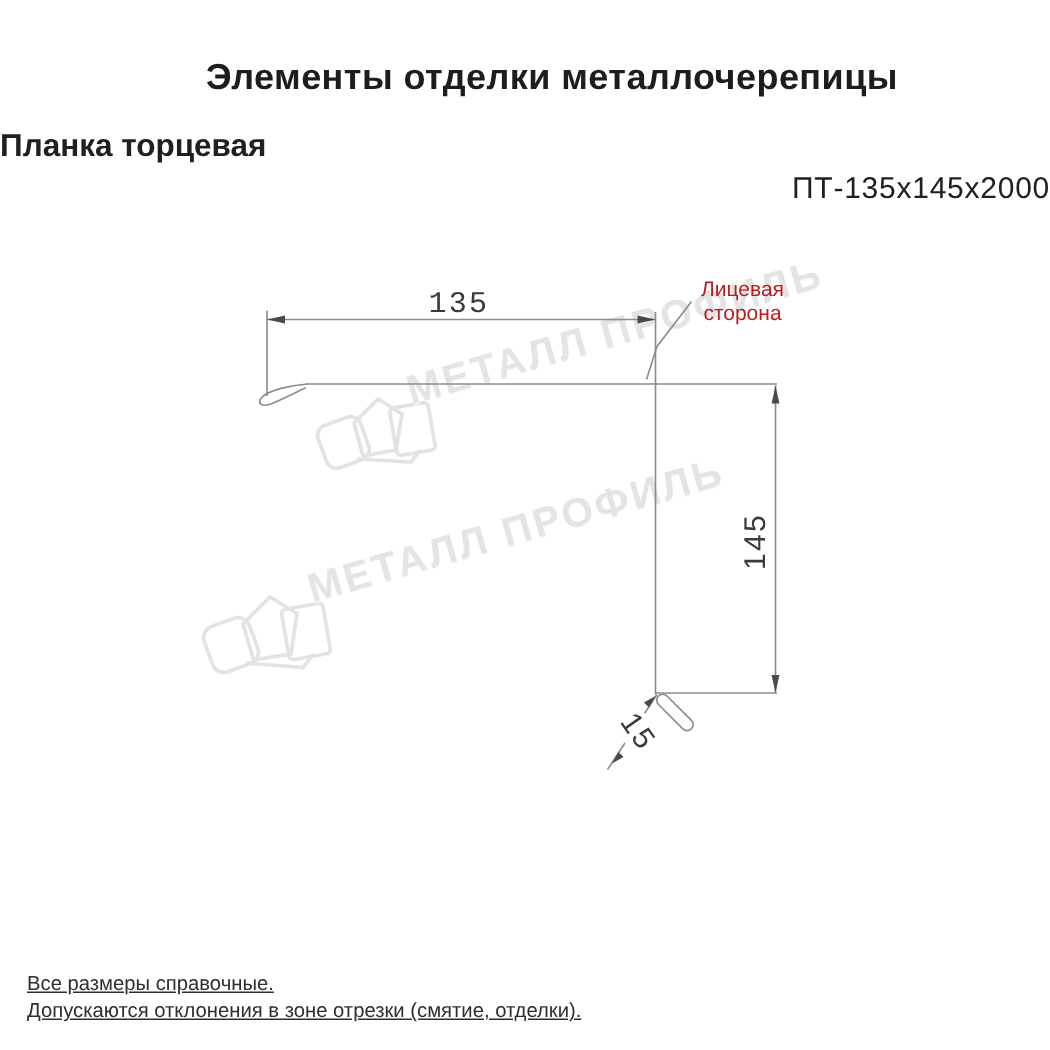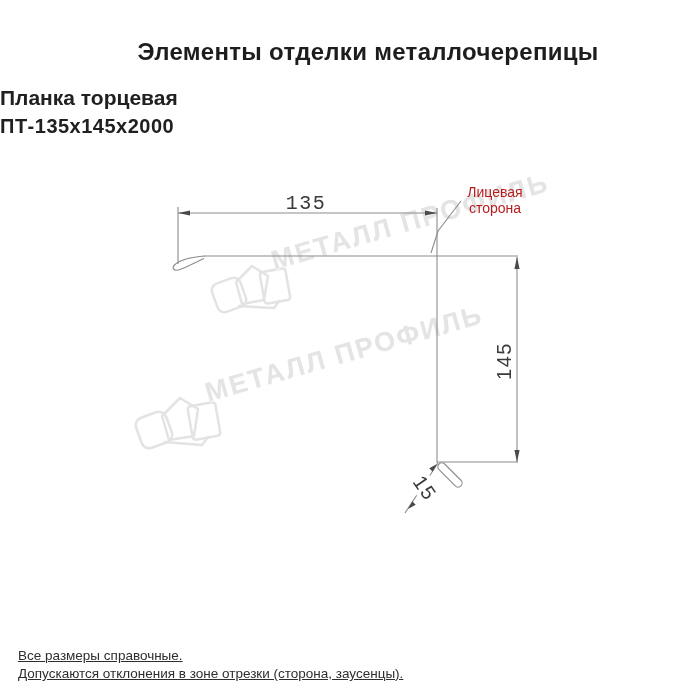--- a/index.html
+++ b/index.html
@@ -10,22 +10,22 @@
   .abs{position:absolute;}
   .page-title{
     left:0;right:0;top:22px;text-align:center;
     font-size:24px;font-weight:bold;color:#1d1d1d;letter-spacing:.3px;padding-left:36px;
   }
   .product-name{
     left:0;right:0;top:86px;text-align:left;
     font-size:21px;font-weight:bold;color:#202020;
   }
   .product-code{
-    left:0;right:0;top:115px;text-align:left;
-    font-size:20px;font-weight:bold;color:#202020;letter-spacing:.5px;
+    left:0;right:0;top:115px;text-align:right;
+    font-size:20px;font-weight:normal;color:#202020;letter-spacing:.5px;
   }
   .dim-text{
     font-size:20px;color:#3a3a3a;letter-spacing:1.5px;white-space:nowrap;
   }
   .dim-135{left:281px;top:192px;width:50px;text-align:center;font-family:Liberation Mono, monospace;}
   .dim-145{
     left:478px;top:350px;width:52px;height:22px;text-align:center;
     transform:rotate(-90deg);transform-origin:center;
   }
   .dim-15{
@@ -111,13 +111,13 @@
 <div class="abs dim-text dim-135">135</div>
 <div class="abs dim-text dim-145">145</div>
 <div class="abs dim-text dim-15">15</div>
 
 <div class="abs face-label">
   <div>Лицевая</div>
   <div>сторона</div>
 </div>
 
 <div class="abs footer-line footer-1">Все размеры справочные.</div>
-<div class="abs footer-line footer-2">Допускаются отклонения в зоне отрезки (сторона, заусенцы).</div>
+<div class="abs footer-line footer-2">Допускаются отклонения в зоне отрезки (смятие, отделки).</div>
 
 </body></html>

